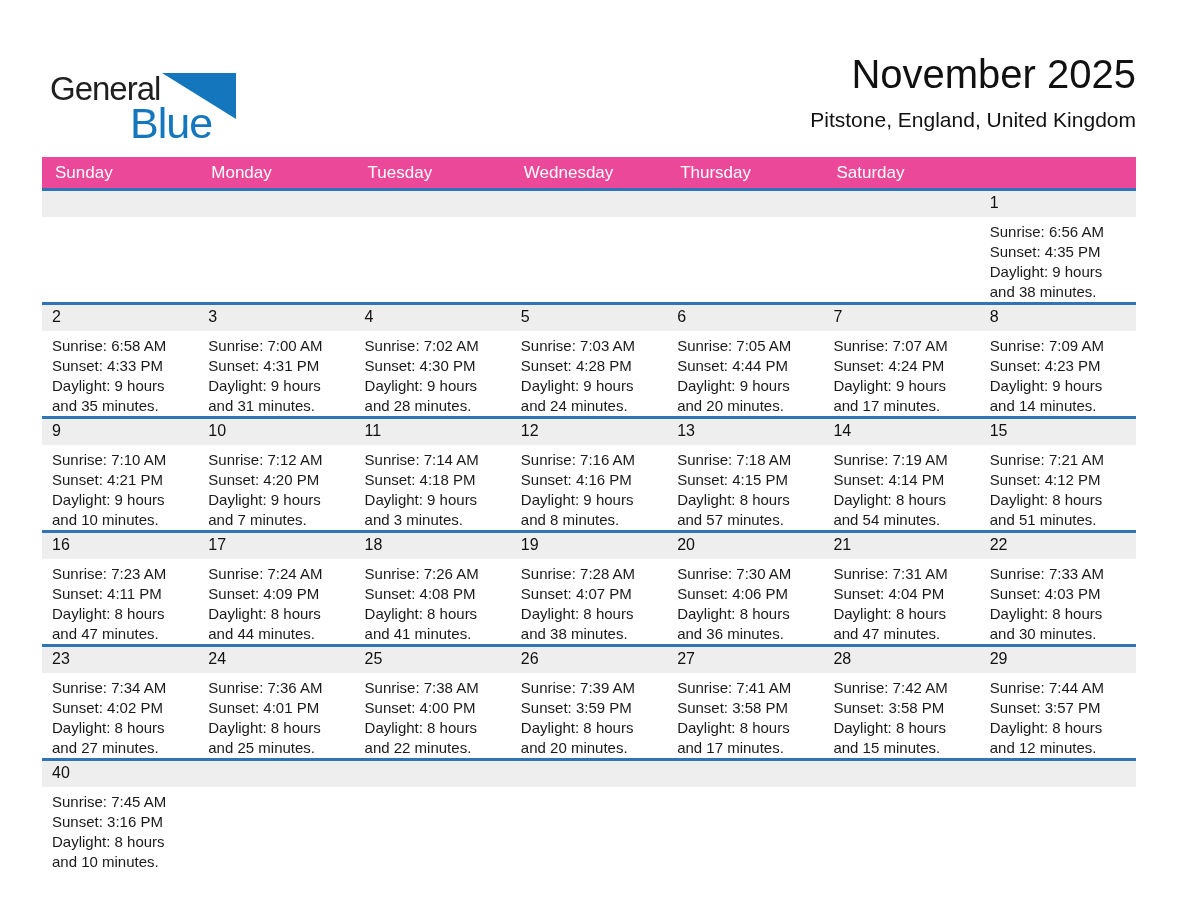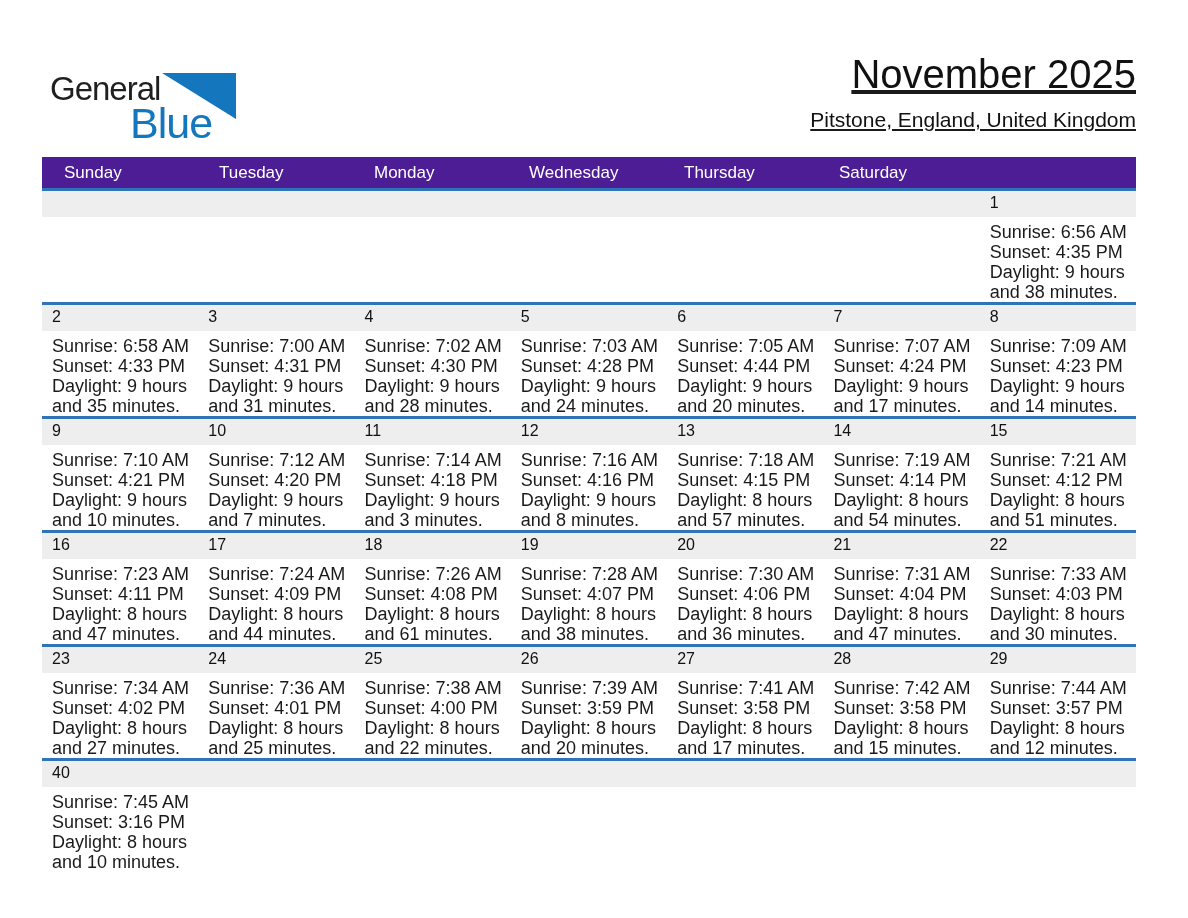--- a/index.html
+++ b/index.html
@@ -10,38 +10,38 @@
 
   
   .top { display:flex; justify-content:space-between; align-items:flex-start;
          padding:52px 52px 0 50px; height:157px; }
 
   .logo { position:relative; margin-top:18px; width:240px; height:70px; }
   .logo-general { font-size:33px; letter-spacing:-1px; color:#1f1f1f; position:absolute; left:0; top:0; }
   .logo-triangle { position:absolute; left:112px; top:3px; }
   .logo-blue { font-size:43px; letter-spacing:-1px; color:#1477bd; position:absolute; left:80px; top:29px; }
 
-  .titles { text-align:right;text-decoration:underline; }
+  .titles { text-align:right; }
   .title { font-size:40px; color:#111; line-height:1.1; }
   .subtitle { font-size:21px; color:#111; margin-top:12px; }
 
   
   .calendar { margin:0 52px 0 42px; width:1094px; }
 
   .weekday-row { display:grid; grid-template-columns:repeat(7,1fr);
-                 background:#4c1d95; height:31px;padding-left:9px; }
+                 background:#ec4899; height:31px; }
   .weekday { color:#ffffff; font-size:17px; display:flex; align-items:center;
              padding-left:13px; overflow:hidden; white-space:nowrap; }
 
   .week-row { display:grid; grid-template-columns:repeat(7,1fr);
               border-top:3px solid #2e74b6; min-height:106px; }
   .day-cell { overflow:hidden; }
   .day-num { height:26px; background:#eeeeee; font-size:16px; color:#111;
              padding:3px 0 0 10px; }
-  .day-body { padding:5px 6px 0 10px; font-size:18px; line-height:20px; color:#1a1a1a; }
+  .day-body { padding:5px 6px 0 10px; font-size:15px; line-height:20px; color:#1a1a1a; }
   .day-body div { white-space:nowrap; }
 </style>
 </head>
 <body>
 
 <div class="page">
 
   <div class="top">
     <div class="logo">
       <div class="logo-general">General</div>
@@ -54,22 +54,22 @@
     </div>
     <div class="titles">
       <div class="title">November 2025</div>
       <div class="subtitle">Pitstone, England, United Kingdom</div>
     </div>
   </div>
 
   <div class="calendar">
     <div class="weekday-row">
       <div class="weekday">Sunday</div>
+      <div class="weekday">Monday</div>
       <div class="weekday">Tuesday</div>
-      <div class="weekday">Monday</div>
       <div class="weekday">Wednesday</div>
       <div class="weekday">Thursday</div>
       <div class="weekday">Saturday</div>
     </div>
     <div>
         <div class="week-row">
           <div class="day-cell">
             <div class="day-num"></div>
           </div>
           <div class="day-cell">
@@ -245,21 +245,21 @@
               <div class="">Daylight: 8 hours</div>
               <div class="">and 44 minutes.</div>
             </div>
           </div>
           <div class="day-cell">
             <div class="day-num">18</div>
             <div class="day-body">
               <div class="">Sunrise: 7:26 AM</div>
               <div class="">Sunset: 4:08 PM</div>
               <div class="">Daylight: 8 hours</div>
-              <div class="">and 61 minutes.</div>
+              <div class="">and 41 minutes.</div>
             </div>
           </div>
           <div class="day-cell">
             <div class="day-num">19</div>
             <div class="day-body">
               <div class="">Sunrise: 7:28 AM</div>
               <div class="">Sunset: 4:07 PM</div>
               <div class="">Daylight: 8 hours</div>
               <div class="">and 38 minutes.</div>
             </div>

